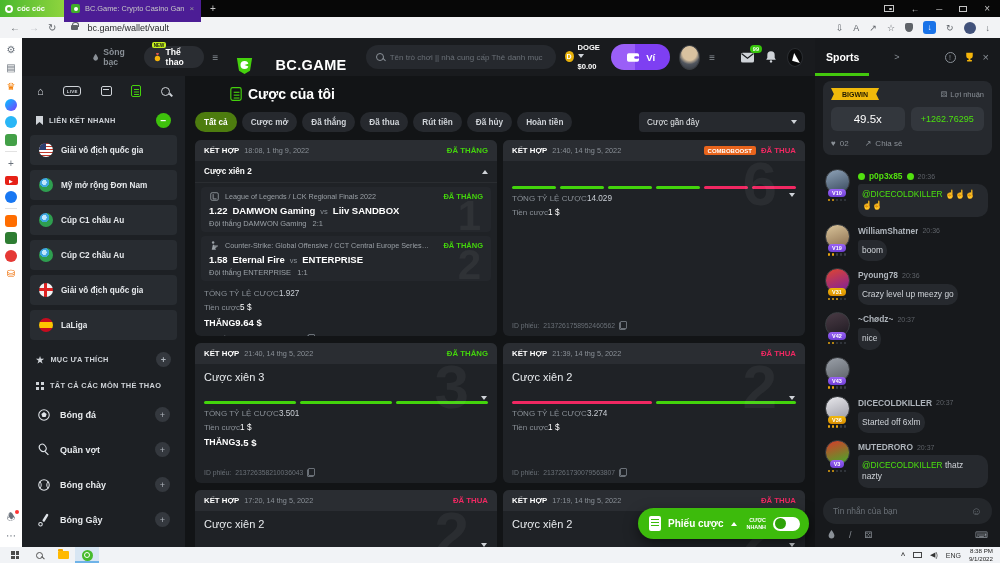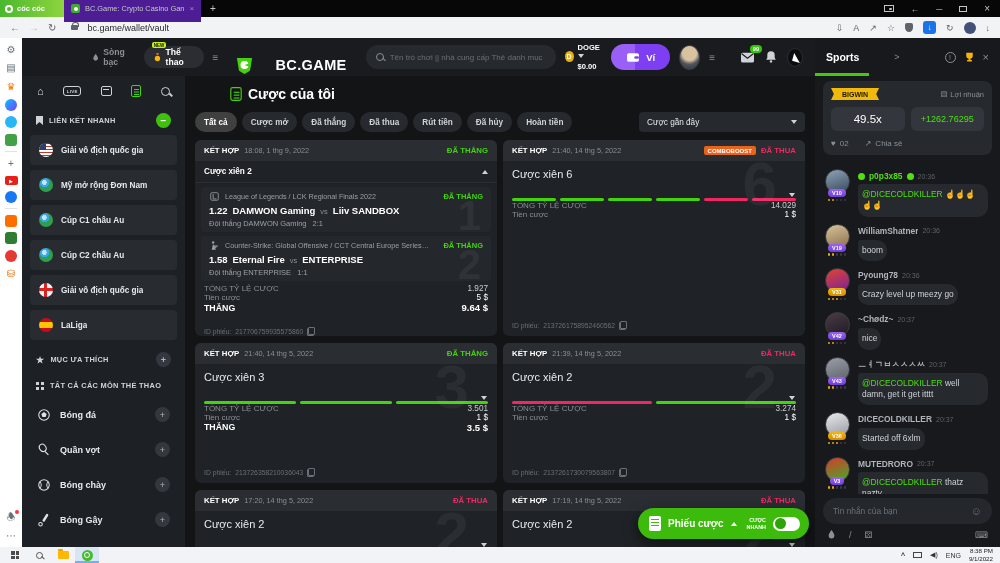--- a/index.html
+++ b/index.html
@@ -96,21 +96,21 @@
 .sportrow svg{width:14px;height:14px;flex:0 0 14px;}
 .slbl{color:#e6e9ec;font-size:9px;font-weight:bold;}
 
 
 .mainc{position:absolute;left:163px;top:38px;right:185px;bottom:0;background:#121416;padding:8px 10px 0;overflow:hidden;}
 .ptitle{display:flex;align-items:center;gap:7px;margin:2px 0 10px;padding-left:36px;}
 .ptitle .gdoc{transform:scale(1.15);}
 .ptitle .t{color:#fff;font-size:14px;font-weight:800;}
 .tabsrow{display:flex;align-items:center;gap:5px;}
 .ftab{height:20px;border-radius:10px;background:#26292e;color:#cfd3d8;font-size:8.2px;font-weight:bold;display:flex;align-items:center;padding:0 9px;white-space:nowrap;}
-.ftab.active{background:#404040;color:#fff;}
+.ftab.active{background:#4d7c0f;color:#fff;}
 .sortdd{margin-left:auto;width:166px;height:20px;background:#26292e;border-radius:4px;display:flex;align-items:center;justify-content:space-between;padding:0 8px;color:#e6e9ec;font-size:8.2px;}
 .cdown{width:0;height:0;border-left:3.5px solid transparent;border-right:3.5px solid transparent;border-top:4px solid #cfd3d8;}
 .cup{width:0;height:0;border-left:3.5px solid transparent;border-right:3.5px solid transparent;border-bottom:4px solid #cfd3d8;}
 .cards{display:grid;grid-template-columns:1fr 1fr;grid-template-rows:196px 140px 140px;gap:7px 6px;margin-top:8px;}
 .card{background:#1f2226;border-radius:6px;overflow:hidden;display:flex;flex-direction:column;position:relative;}
 .chead{height:21px;background:#2a2d32;display:flex;align-items:center;gap:5px;padding:0 9px;flex:0 0 21px;}
 .ctype{color:#fff;font-size:7.8px;font-weight:800;white-space:nowrap;}
 .cdate{color:#8a9097;font-size:7.3px;white-space:nowrap;}
 .chr{margin-left:auto;display:flex;align-items:center;gap:5px;}
 .boost{background:#e8641c;color:#fff;font-size:6px;font-weight:800;padding:1.5px 4px;border-radius:2px;}
@@ -118,21 +118,21 @@
 .cstatus.win{color:#43d40c;}
 .cstatus.lose{color:#f02862;}
 .cbody{flex:1;display:flex;flex-direction:column;padding:7px 9px 6px;position:relative;}
 .wm{position:absolute;top:-8px;right:28px;font-size:62px;font-weight:800;color:rgba(255,255,255,.05);line-height:1;pointer-events:none;}
 .cname{color:#e8ebee;font-size:11px;}
 .bodycaret{position:absolute;right:10px;top:32px;}
 .segs{display:flex;gap:4px;margin-top:18px;}
 .seg{flex:1;height:2.5px;border-radius:2px;}
 .seg.win{background:#43d40c;}
 .seg.lose{background:#f02862;}
-.trow{display:flex;align-items:center;justify-content:space-between;}
+.trow{display:flex;align-items:center;margin-top:5px;}
 .tlab{color:#8a9097;font-size:8px;}
 .tval{color:#c9ced4;font-size:8.2px;}
 .trow.stake .tval{color:#fff;}
 .trow.winrow .tlab{color:#fff;font-weight:800;font-size:8.8px;}
 .trow.winrow .tval{color:#fff;font-weight:800;font-size:9.5px;}
 .cid{margin-top:auto;display:flex;align-items:center;gap:4px;color:#6a7077;font-size:6.8px;padding-top:6px;}
 .copy{width:8px;height:9px;position:relative;flex:0 0 8px;}
 .copy::before{content:"";position:absolute;left:0;bottom:0;width:5px;height:6px;border:1px solid #6a7077;border-radius:1px;}
 .copy::after{content:"";position:absolute;right:0;top:0;width:5px;height:6px;border:1px solid #6a7077;border-radius:1px;background:#1f2226;}
 .csub{display:flex;align-items:center;justify-content:space-between;padding:6px 9px;border-bottom:1px solid rgba(255,255,255,.05);}
@@ -539,21 +539,20 @@
             <div class="chead">
               <span class="ctype">KẾT HỢP</span>
               <span class="cdate">21:40, 14 thg 5, 2022</span>
               <span class="chr">
                 <span class="boost">COMBOBOOST</span>
                 <span class="cstatus lose">ĐÃ THUA</span>
               </span>
             </div>
             <div class="cbody">
               <span class="wm">6</span>
-              <div class="cname">Cược xiên 6</div>
               <span class="cdown bodycaret"></span>
               <div class="segs">
                 <span class="seg win"></span>
                 <span class="seg win"></span>
                 <span class="seg win"></span>
                 <span class="seg win"></span>
                 <span class="seg lose"></span>
                 <span class="seg lose"></span>
               </div>
               <div class="trow">
@@ -791,24 +790,20 @@
               <span class="mav" style="background: linear-gradient(160deg, rgb(154, 160, 168), rgb(92, 97, 104));"></span>
               <span class="mbadge badge-purple">V43</span>
               <span class="mdots">
                 <i class="on"></i>
                 <i class="on"></i>
                 <i></i>
                 <i></i>
                 <i></i>
               </span>
             </div>
-            <div class="mbody"><div class="mhead">
-                <span class="muser">ㅡㅕㄱㅂㅅㅅㅅㅆ</span>
-                <span class="mtime">20:37</span>
-              </div><span class="bub"><span class="mention">@DICECOLDKILLER</span> well damn, get it get itttt</span></div>
           </div>
           <div class="msg">
             <div class="mleft">
               <span class="mav" style="background: linear-gradient(160deg, rgb(232, 232, 236), rgb(154, 154, 164));"></span>
               <span class="mbadge badge-gold">V36</span>
               <span class="mdots">
                 <i class="on"></i>
                 <i class="on"></i>
                 <i class="on"></i>
                 <i></i>

